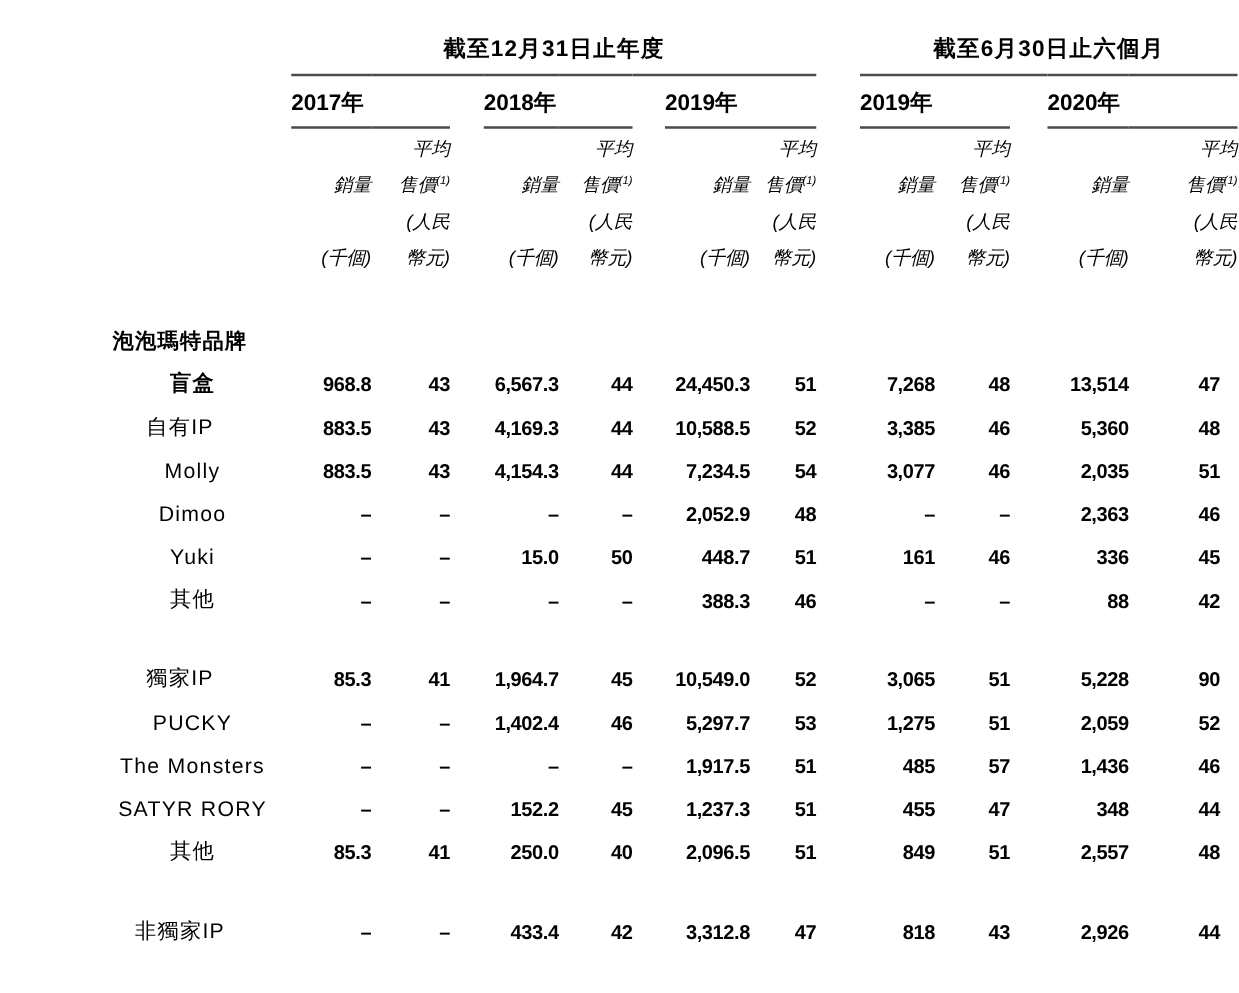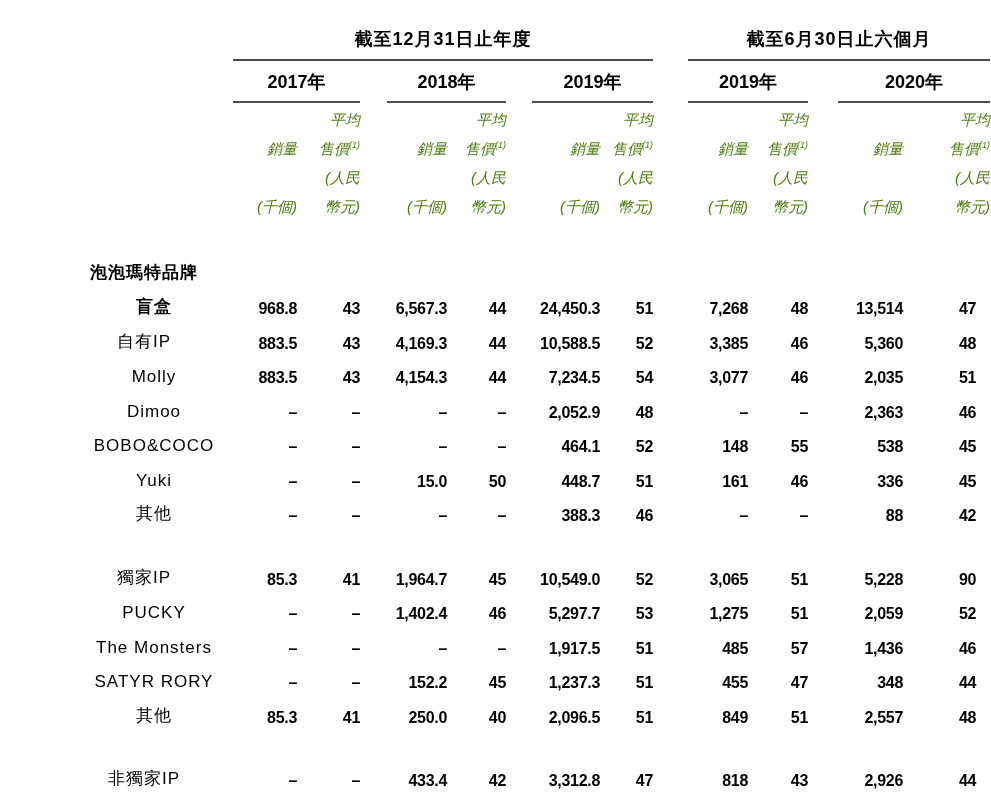--- a/index.html
+++ b/index.html
@@ -34,32 +34,32 @@
   tr.grp-row th { height: 33px; }
   th.grp {
     text-align: center;
     font-weight: bold;
     font-size: 18px;
     letter-spacing: 1px;
     padding-bottom: 8px;
   }
   tr.yr-row th { height: 33px; }
   th.yr {
-    text-align: center;
+    text-align: left;
     font-weight: bold;
     font-size: 18px;
     padding-bottom: 7px;
   }
   tr.sub-row th { height: 118px; }
   th.sub {
     text-align: right;
     font-style: italic;
     font-size: 15px;
     font-weight: normal;
-    color: #4d7c0f;
+    color: #000000;
   }
   th.sub .shl {
     height: 29px;
     line-height: 29px;
   }
   th.sub sup {
     font-size: 9px;
     font-style: italic;
     line-height: 0;
     vertical-align: super;
@@ -283,37 +283,20 @@
           <td class="num">2,052.9</td>
           <td class="num">48</td>
           <td class="gapc"></td>
           <td class="num">–</td>
           <td class="num">–</td>
           <td class="gapc"></td>
           <td class="num">2,363</td>
           <td class="num last">46</td>
         </tr>
         <tr class="data-row">
-          <td class="lab ind">BOBO&amp;COCO</td>
-          <td class="num">–</td>
-          <td class="num">–</td>
-          <td class="gapc"></td>
-          <td class="num">–</td>
-          <td class="num">–</td>
-          <td class="gapc"></td>
-          <td class="num">464.1</td>
-          <td class="num">52</td>
-          <td class="gapc"></td>
-          <td class="num">148</td>
-          <td class="num">55</td>
-          <td class="gapc"></td>
-          <td class="num">538</td>
-          <td class="num last">45</td>
-        </tr>
-        <tr class="data-row">
           <td class="lab ind">Yuki</td>
           <td class="num">–</td>
           <td class="num">–</td>
           <td class="gapc"></td>
           <td class="num">15.0</td>
           <td class="num">50</td>
           <td class="gapc"></td>
           <td class="num">448.7</td>
           <td class="num">51</td>
           <td class="gapc"></td>

